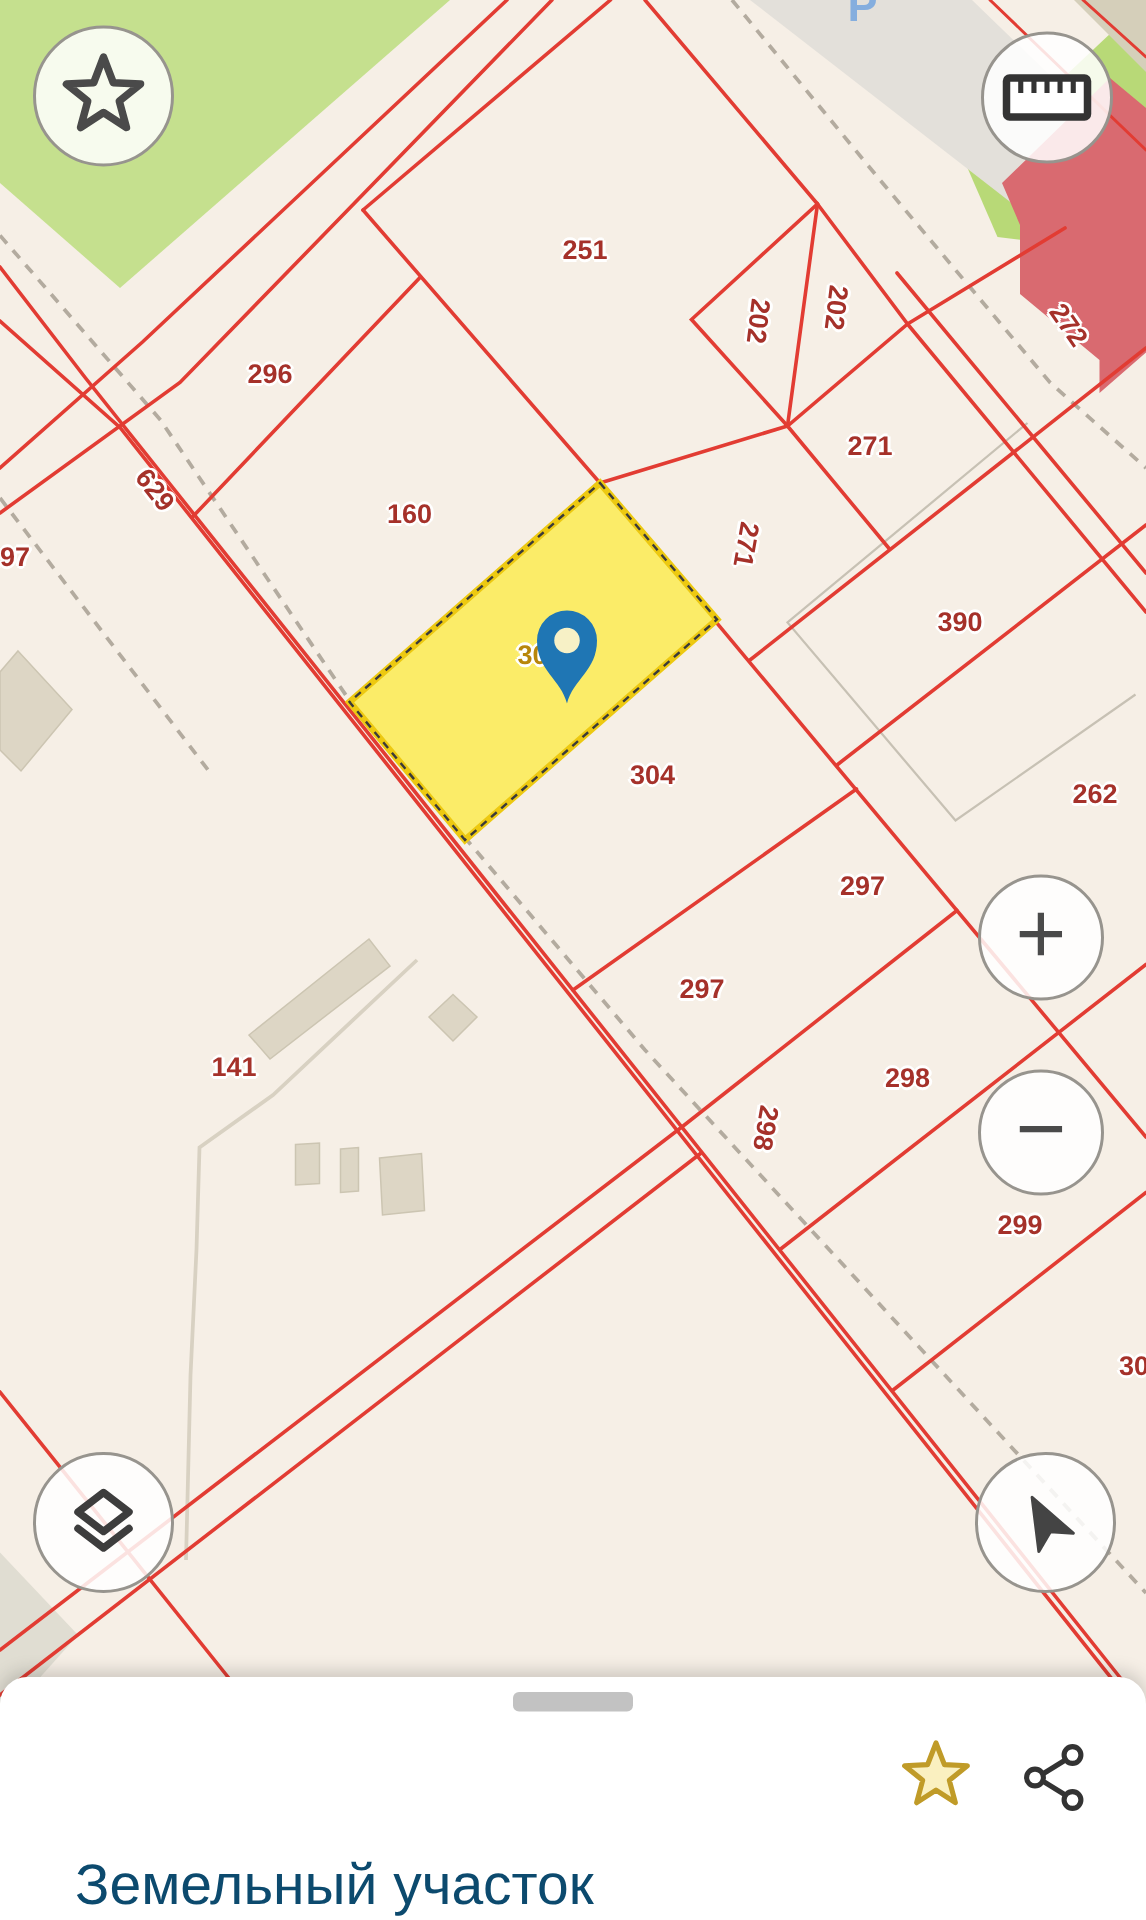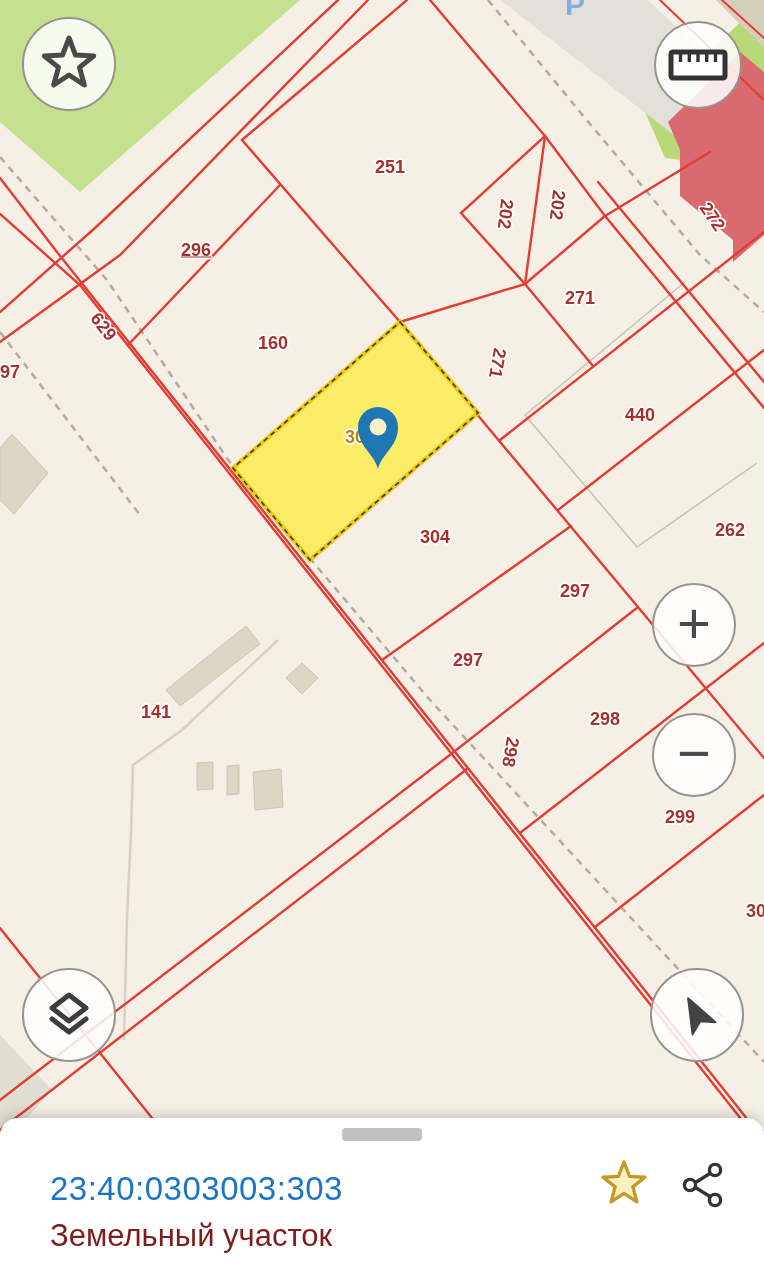--- a/index.html
+++ b/index.html
@@ -24,21 +24,21 @@
     display:flex;align-items:center;justify-content:center;cursor:pointer;
   }
   .zoomtxt{font-size:58px;font-weight:400;color:#4a4a4a;line-height:0;margin-top:-4px;}
   #sheet{
     position:absolute;left:0;top:1118px;width:764px;height:162px;z-index:10;
     background:#ffffff;border-radius:18px 18px 0 0;
     box-shadow:0 -3px 12px rgba(0,0,0,.18);
   }
   #handle{position:absolute;left:342px;top:10px;width:80px;height:13px;border-radius:4px;background:#c2c2c2;}
   #cadnum{position:absolute;left:50px;top:52px;font-size:33px;color:#1b74c5;letter-spacing:.5px;cursor:pointer;}
-  #subtitle{position:absolute;left:50px;top:100px;font-size:31px;color:#7f1d1d;}
+  #subtitle{position:absolute;left:50px;top:118px;font-size:38px;color:#0c4a6e;}
   #fav{position:absolute;left:598px;top:40px;cursor:pointer;}
   #share{position:absolute;left:676px;top:42px;cursor:pointer;}
 </style>
 </head>
 <body>
 
 <div id="stage">
 
   <svg id="mapsvg" width="764" height="1280" viewBox="0 0 764 1280">
 
@@ -105,30 +105,30 @@
     <g>
       <polygon points="400,322 478,413 310,560 233,468" fill="#fbec68" stroke="#edc911" stroke-width="4.5"></polygon>
       <polygon points="400,322 478,413 310,560 233,468" fill="none" stroke="#3a3a3a" stroke-width="1.6" stroke-dasharray="5,4"></polygon>
     </g>
   </svg>
 
   <div id="labels">
       <span class="plabel" style="left: 390px; top: 167px; transform: translate(-50%, -50%) rotate(0deg);">251</span>
       <span class="plabel" style="left: 505px; top: 214px; transform: translate(-50%, -50%) rotate(97deg);">202</span>
       <span class="plabel" style="left: 557px; top: 205px; transform: translate(-50%, -50%) rotate(97deg);">202</span>
-      <span class="plabel" style="left: 196px; top: 250px; transform: translate(-50%, -50%) rotate(0deg); text-decoration: underline;">296</span>
+      <span class="plabel" style="left: 180px; top: 250px; transform: translate(-50%, -50%) rotate(0deg);">296</span>
       <span class="plabel" style="left: 580px; top: 298px; transform: translate(-50%, -50%) rotate(0deg);">271</span>
       <span class="plabel" style="left: 273px; top: 343px; transform: translate(-50%, -50%) rotate(0deg);">160</span>
       <span class="plabel" style="left: 497px; top: 363px; transform: translate(-50%, -50%) rotate(100deg);">271</span>
-      <span class="plabel" style="left: 640px; top: 415px; transform: translate(-50%, -50%) rotate(0deg);">440</span>
+      <span class="plabel" style="left: 640px; top: 415px; transform: translate(-50%, -50%) rotate(0deg);">390</span>
       <span class="plabel" style="left: 5px; top: 372px; transform: translate(-50%, -50%) rotate(0deg);">297</span>
       <span class="plabel" style="left: 103px; top: 327px; transform: translate(-50%, -50%) rotate(52deg);">629</span>
       <span class="plabel selected" style="left: 360px; top: 437px; transform: translate(-50%, -50%) rotate(0deg);">303</span>
       <span class="plabel" style="left: 730px; top: 530px; transform: translate(-50%, -50%) rotate(0deg);">262</span>
-      <span class="plabel" style="left: 435px; top: 537px; transform: translate(-50%, -50%) rotate(0deg);">304</span>
+      <span class="plabel" style="left: 435px; top: 517px; transform: translate(-50%, -50%) rotate(0deg);">304</span>
       <span class="plabel" style="left: 575px; top: 591px; transform: translate(-50%, -50%) rotate(0deg);">297</span>
       <span class="plabel" style="left: 468px; top: 660px; transform: translate(-50%, -50%) rotate(0deg);">297</span>
       <span class="plabel" style="left: 605px; top: 719px; transform: translate(-50%, -50%) rotate(0deg);">298</span>
       <span class="plabel" style="left: 510px; top: 752px; transform: translate(-50%, -50%) rotate(100deg);">298</span>
       <span class="plabel" style="left: 680px; top: 817px; transform: translate(-50%, -50%) rotate(0deg);">299</span>
       <span class="plabel" style="left: 112px; top: 712px; transform: translate(-50%, -50%) rotate(0deg); margin-left: 44px;">141</span>
       <span class="plabel" style="left: 712px; top: 217px; transform: translate(-50%, -50%) rotate(55deg);">272</span>
       <span class="plabel" style="left: 756px; top: 911px; transform: translate(-50%, -50%) rotate(0deg);">30</span>
       <span class="plabel parking" style="left: 575px; top: 5px; transform: translate(-50%, -50%) rotate(0deg);">P</span>
       <svg id="pin" width="56" height="72" viewBox="0 0 56 72" style="left:350px;top:401px;">
@@ -174,21 +174,20 @@
   <div class="btn" style="left:650px;top:968px;width:94px;height:94px;">
     <svg width="56" height="56" viewBox="-28 -28 56 56">
       <g transform="rotate(-28)">
         <path d="M0,-19 L13,15 L0,7 L-13,15 Z" fill="#444444" stroke="#444444" stroke-width="2" stroke-linejoin="round"></path>
       </g>
     </svg>
   </div>
 
   <div id="sheet">
     <div id="handle"></div>
-    <a id="cadnum">23:40:0303003:303</a>
     <div id="subtitle">Земельный участок</div>
 
     <svg id="fav" width="52" height="52" viewBox="-26 -26 52 52">
       <path d="M0,-22 L5.6,-7.6 L20.9,-6.8 L8.9,2.9 L12.9,17.8 L0,9.4 L-12.9,17.8 L-8.9,2.9 L-20.9,-6.8 L-5.6,-7.6 Z" fill="#faf0c0" stroke="#c09b28" stroke-width="3.4" stroke-linejoin="round"></path>
     </svg>
 
     <svg id="share" width="52" height="50" viewBox="-26 -25 52 50">
       <g stroke="#333333" stroke-width="3.4" fill="#ffffff">
         <line x1="-9" y1="-1" x2="12" y2="-14"></line>
         <line x1="-9" y1="1" x2="12" y2="14"></line>

